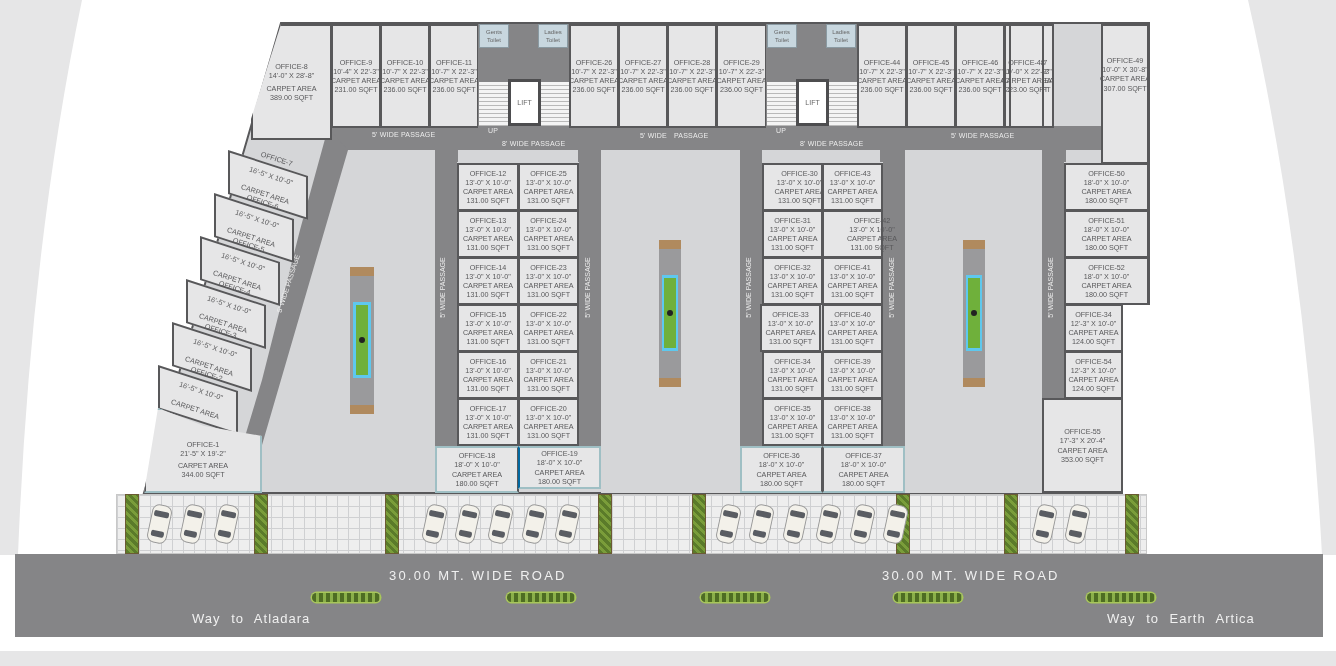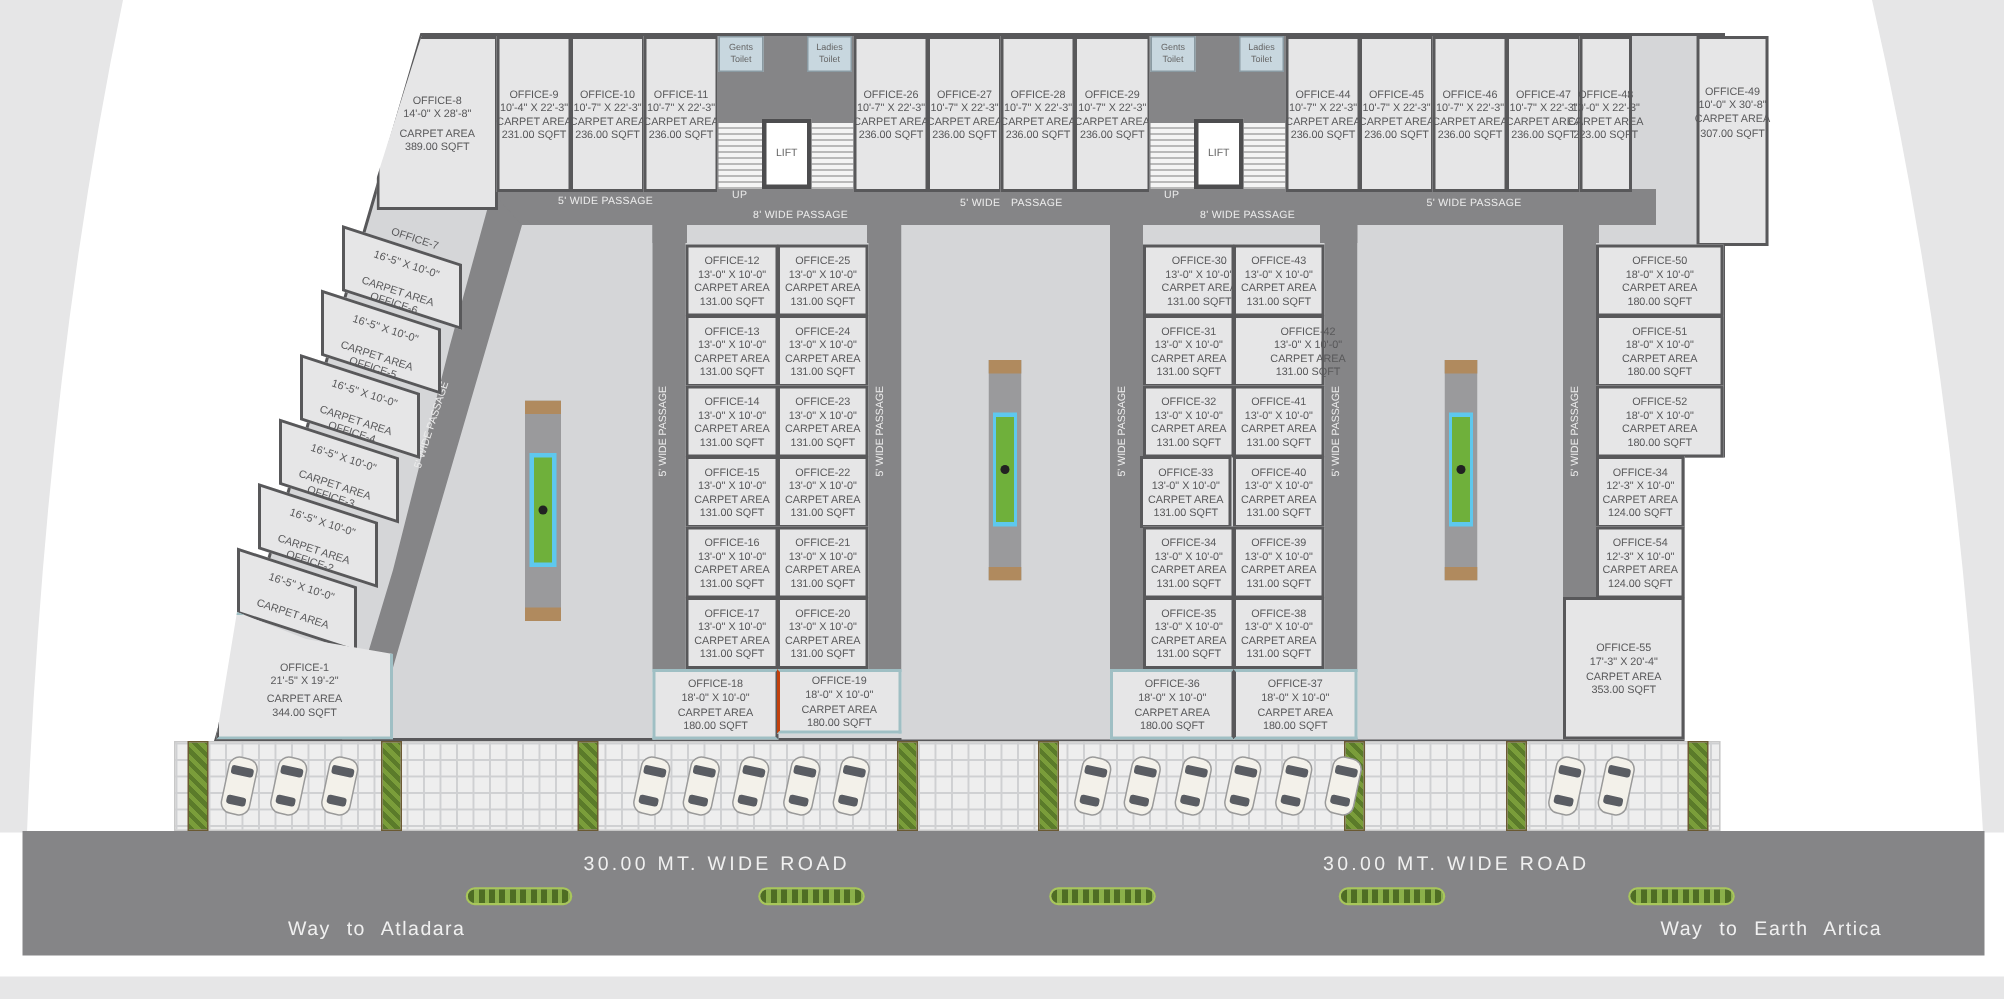--- a/index.html
+++ b/index.html
@@ -164,27 +164,27 @@
       <span>10'-7" X 22'-3"</span>
       <span>CARPET AREA</span>
       <span>236.00 SQFT</span>
   </div>
   <div class="office" style="left:1004px;top:24px;width:50px;height:104px;">
     <span>OFFICE-47</span>
       <span>10'-7" X 22'-3"</span>
       <span>CARPET AREA</span>
       <span>236.00 SQFT</span>
   </div>
-  <div class="office" style="left:1053px;top:24px;width:35px;height:104px;">
+  <div class="office" style="left:1009px;top:24px;width:35px;height:104px;">
     <span>OFFICE-48</span>
       <span>10'-0" X 22'-3"</span>
       <span>CARPET AREA</span>
       <span>223.00 SQFT</span>
   </div>
-  <div class="office" style="left:1131px;top:24px;width:48px;height:140px;justify-content:flex-start;padding-top:30px;">
+  <div class="office" style="left:1101px;top:24px;width:48px;height:140px;justify-content:flex-start;padding-top:30px;">
     <span>OFFICE-49</span>
       <span>10'-0" X 30'-8"</span>
       <span>CARPET AREA</span>
       <span>307.00 SQFT</span>
   </div>
 
   <div class="office" style="left:228px;top:150px;width:80px;height:44px;transform:skewY(18deg) rotate(0deg);transform-origin:left top;">
     <span style="transform:skewY(-18deg) rotate(18deg);display:block;text-align:center;"><span>OFFICE-7</span><br><span>16'-5" X 10'-0"</span><br><span>CARPET AREA</span><br><span>165.00 SQFT</span></span>
   </div>
   <div class="office" style="left:214px;top:193px;width:80px;height:44px;transform:skewY(18deg);transform-origin:left top;">
@@ -293,21 +293,21 @@
       <span>13'-0" X 10'-0"</span>
       <span>CARPET AREA</span>
       <span>131.00 SQFT</span>
     </div>
   <div class="office" style="left:518px;top:398px;width:61px;height:48px;">
       <span>OFFICE-20</span>
       <span>13'-0" X 10'-0"</span>
       <span>CARPET AREA</span>
       <span>131.00 SQFT</span>
     </div>
-  <div class="office glass" style="left:518px;top:446px;width:83px;height:43px;border-left:2px solid #c2410c;text-align:right;">
+  <div class="office glass" style="left:518px;top:446px;width:83px;height:43px;border-left:2px solid #0369a1;text-align:right;">
       <span>OFFICE-19</span>
       <span>18'-0" X 10'-0"</span>
       <span>CARPET AREA</span>
       <span>180.00 SQFT</span>
     </div>
 
   <svg class="abs" style="left:659px;top:240px;" width="22" height="147">
     <rect x="0" y="0" width="22" height="147" fill="#9a9a9c"></rect>
     <rect x="0" y="0" width="22" height="9" fill="#b08a5e"></rect>
     <rect x="0" y="138" width="22" height="9" fill="#b08a5e"></rect>

